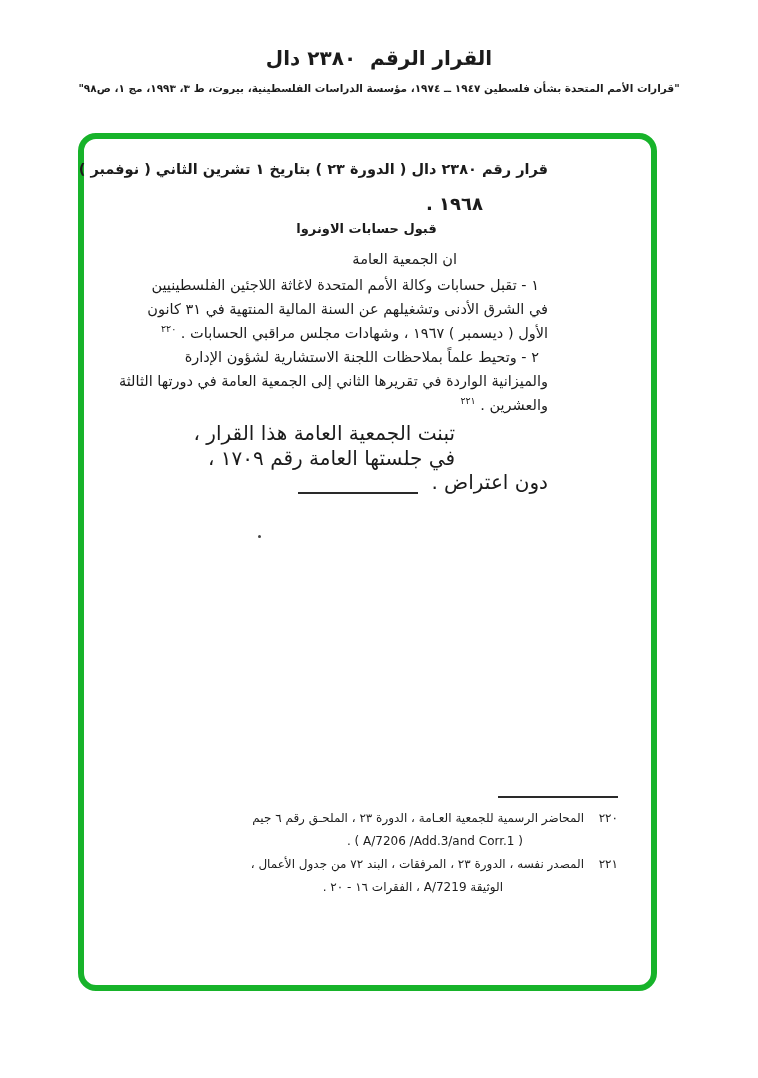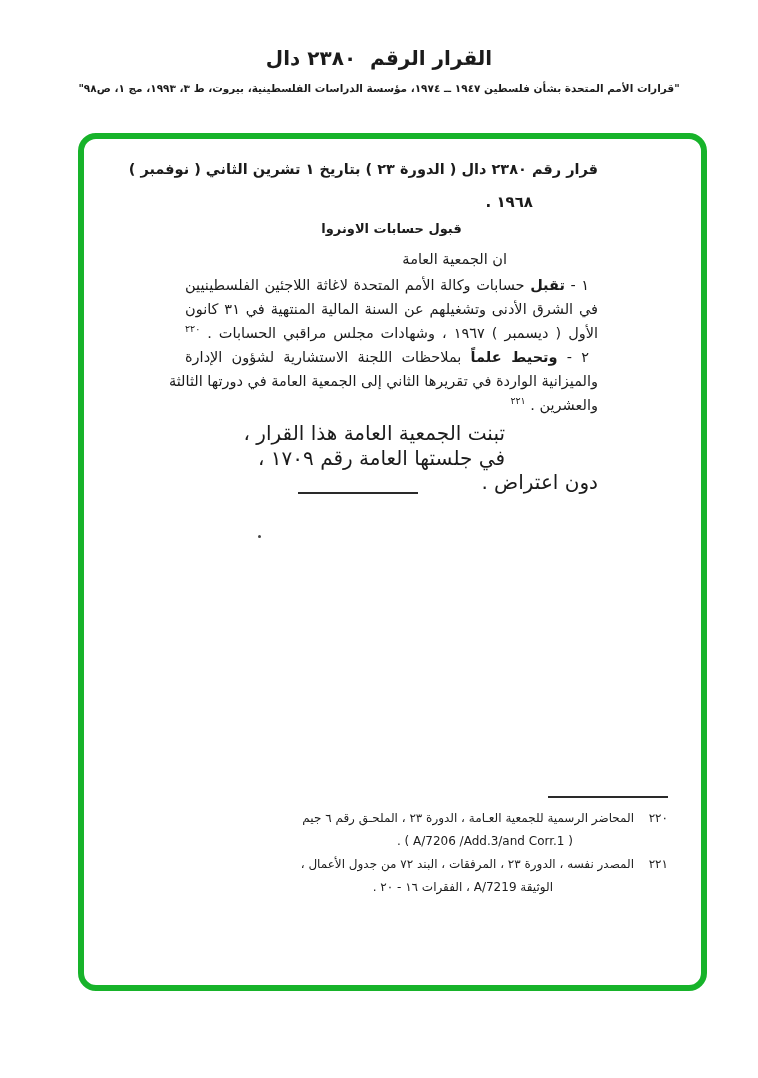--- a/index.html
+++ b/index.html
@@ -20,39 +20,39 @@
   }
   .citation {
     position: absolute; top: 82px; left: 0; right: 0;
     text-align: center;
     font-size: 10.5px; font-weight: 700;
     white-space: nowrap;
   }
   .green-box {
     position: absolute;
     left: 78px; top: 133px;
-    width: 629px; height: 858px;
+    width: 579px; height: 858px;
     box-sizing: border-box;
     border: 6px solid #17b32a;
     border-radius: 18px;
     background: #ffffff;
   }
   .content {
     position: absolute;
     left: 101px; right: 103px; top: 0; bottom: 0;
   }
   .h-line1 {
     position: absolute; top: 22px; left: 0; right: 0;
     font-size: 14.5px; font-weight: 700;
     white-space: nowrap;
     text-align: justify; text-align-last: justify;
   }
   .h-line2 {
     position: absolute; top: 54px; left: 0; right: 0;
-    font-size: 15px; font-weight: 700;
+    font-size: 18px; font-weight: 700;
     text-align: right; padding-right: 65px;
     white-space: nowrap;
   }
   .subject {
     position: absolute; top: 82px; left: 0; right: 0;
     text-align: center;
     font-size: 13px; font-weight: 700;
     white-space: nowrap;
   }
   .preamble {
@@ -61,21 +61,21 @@
     font-size: 14.5px; font-weight: 400;
     white-space: nowrap;
   }
   .body-text {
     position: absolute; top: 134px; left: 0; right: 0;
     font-size: 14.5px; line-height: 24px;
   }
   .line { white-space: nowrap; }
   .stretch { text-align: justify; text-align-last: justify; }
   .indent { padding-right: 9px; }
-  .kw { font-weight: 700; }
+  .kw { font-weight: 400; }
   sup.ref {
     font-size: 9.5px; vertical-align: super; line-height: 0;
   }
   .adoption {
     position: absolute; top: 282px; left: 0; right: 0;
     font-size: 20px; line-height: 24.5px;
   }
   .adoption .a-line { text-align: right; padding-right: 93px; white-space: nowrap; }
   .adoption .a-center { text-align: right; padding-right: 0; padding-left: 95px; }
   .closing-rule {

